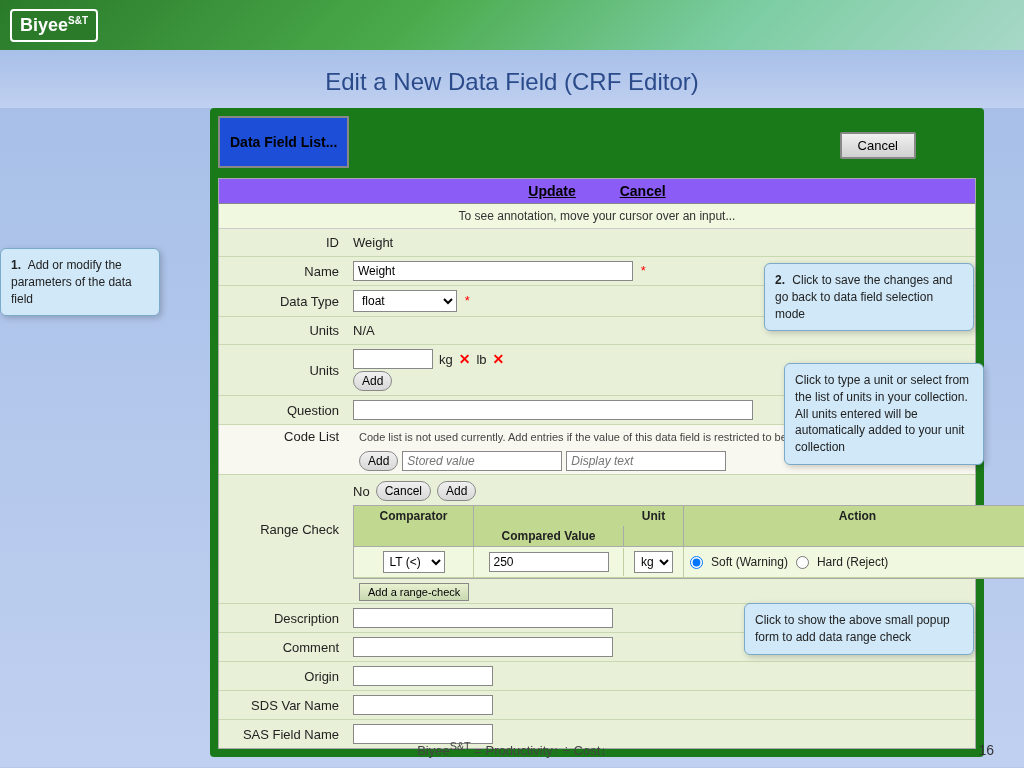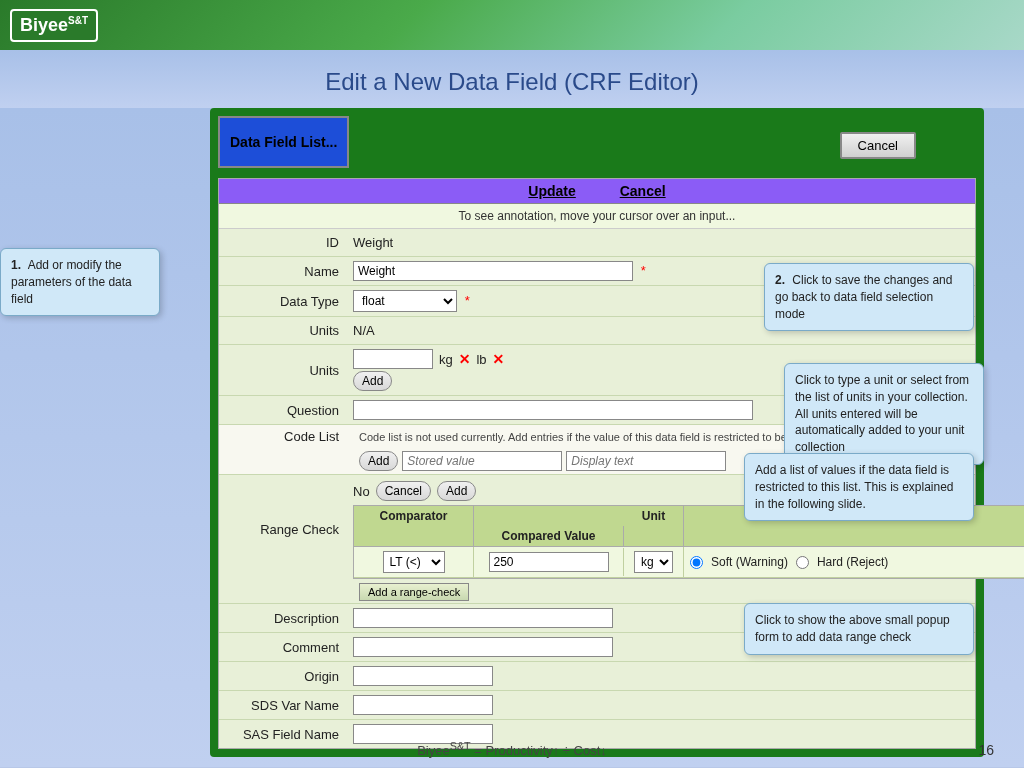--- a/index.html
+++ b/index.html
@@ -355,23 +355,20 @@
 
   <div class="callout callout-2" style="z-index:10;">
     <span class="callout-num">2.</span>
     <span>Click to save the changes and go back to data field selection mode</span>
   </div>
 
   <div class="callout callout-3" style="z-index:10;">
     <span>Click to type a unit or select from the list of units in your collection. All units entered will be automatically added to your unit collection</span>
   </div>
 
-  <div class="callout callout-4" style="z-index:10;">
-    <span>Add a list of values if the data field is restricted to this list. This is explained in the following slide.</span>
-  </div>
 
   <div class="callout callout-5" style="z-index:10;">
     <span>Click to show the above small popup form to add data range check</span>
   </div>
 
   <div class="green-panel" style="margin-left:170px; margin-right:0;">
 
     <div style="display:flex; align-items:center; justify-content:space-between; margin-bottom:4px;">
       <span class="panel-header">Data Field List...</span>
       <button class="btn-cancel-top" style="margin-right:60px;">Cancel</button>

